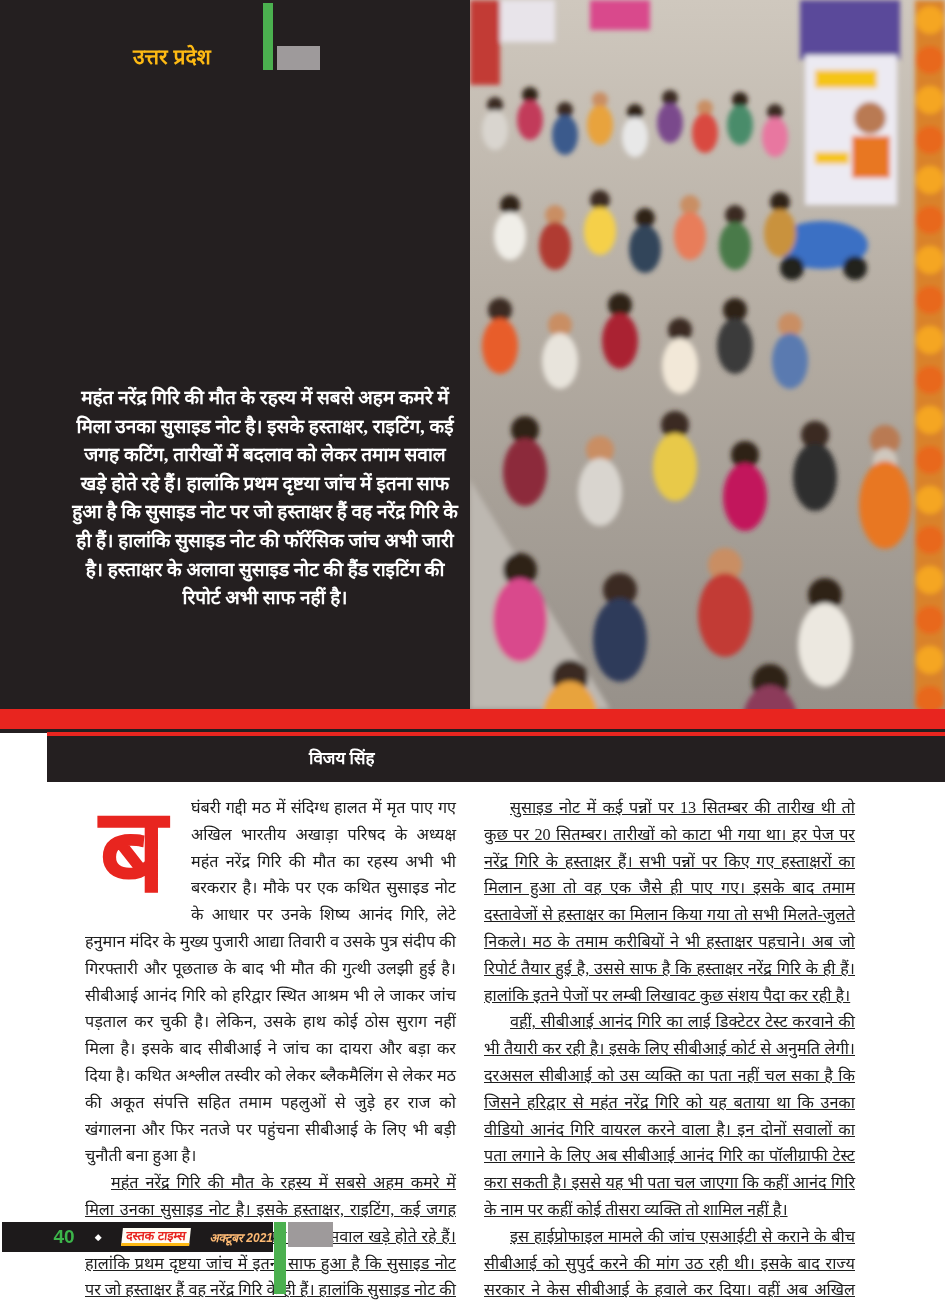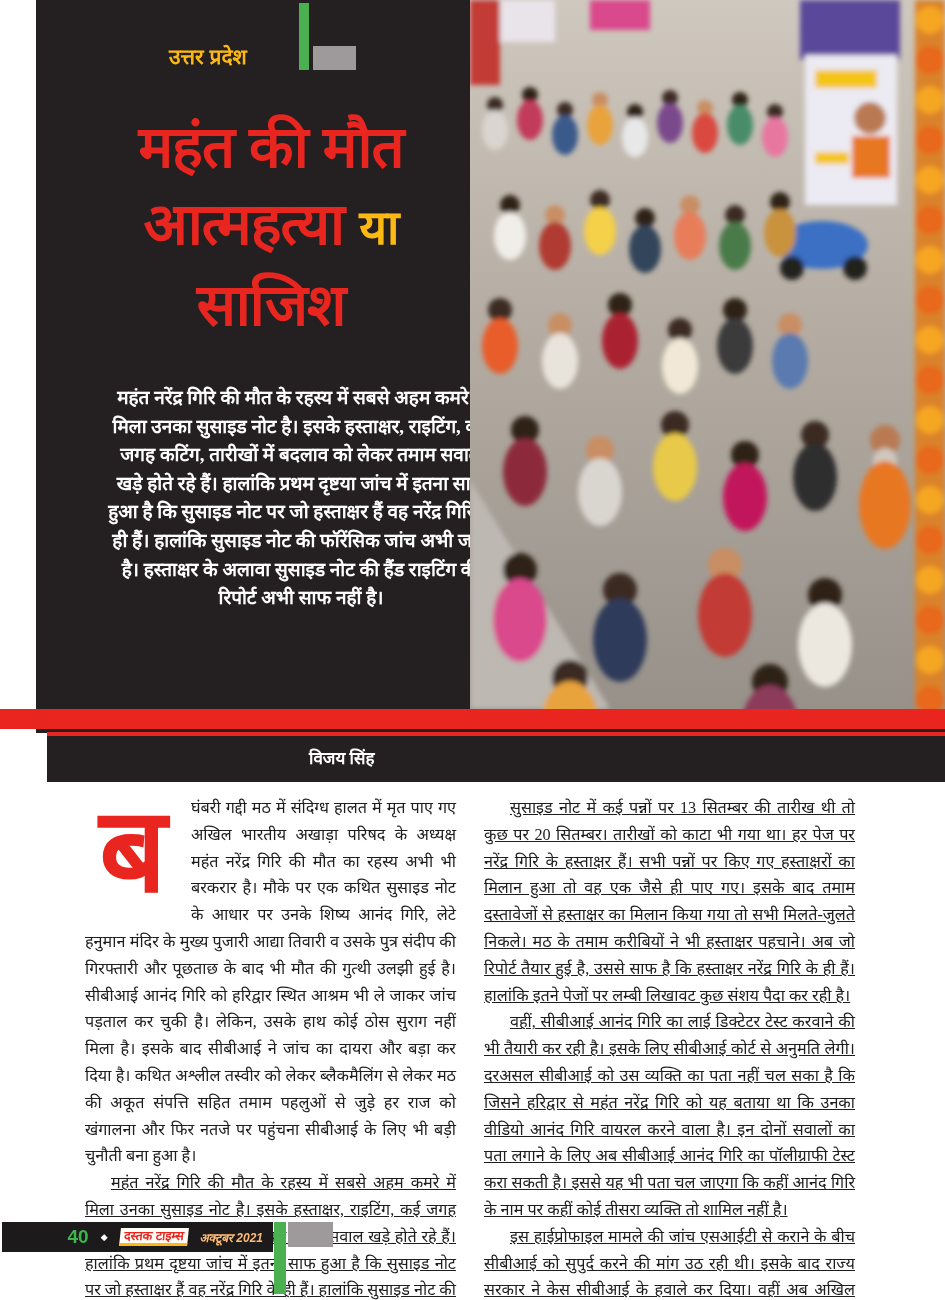--- a/index.html
+++ b/index.html
@@ -1,20 +1,20 @@
 <!DOCTYPE html>
 <html><head>
 <meta charset="utf-8">
 <style>
   html,body{margin:0;padding:0;background:#ffffff;}
   .page{position:relative;width:945px;height:1300px;background:#ffffff;overflow:hidden;
         font-family:"Liberation Serif",serif;}
 
   
-  .hero-left{position:absolute;left:0;top:0;width:470px;height:733px;background:#241f20;margin-left:36px;}
+  .hero-left{position:absolute;left:0;top:0;width:470px;height:733px;background:#241f20;}
   .hero-photo{position:absolute;left:470px;top:0;width:475px;height:709px;overflow:hidden;}
   .hero-photo svg{display:block;}
 
   .green-bar{position:absolute;background:#4bb04f;}
   .green-bar.top{left:263px;top:3px;width:10px;height:67px;}
   .gray-rect{position:absolute;background:#9e9a9b;}
   .gray-rect.top{left:277px;top:46px;width:43px;height:24px;}
 
   .section-label{position:absolute;left:133px;top:42px;color:#fdb913;
     font-family:"Liberation Sans",sans-serif;font-weight:bold;font-size:21px;}
@@ -38,44 +38,39 @@
   
   .body{position:absolute;left:85px;top:795px;width:770px;display:flex;gap:28px;}
   .col{width:371px;}
   .para{margin:0;font-size:16.2px;line-height:26.8px;text-align:justify;color:#1d1d1d;}
   .para.indent{text-indent:26px;text-decoration:underline;}
   .dropcap{float:left;color:#e8251f;font-family:"Liberation Sans",sans-serif;font-weight:bold;
     font-size:118px;line-height:98px;width:96px;height:112px;margin:6px 10px 0 0;text-align:center;}
 
   
   .footer-bar{position:absolute;left:2px;top:1222px;width:271px;height:30px;background:#1d1a1b;
-    display:flex;align-items:center;justify-content:flex-end;gap:12px;padding-right:10px;
+    display:flex;align-items:center;justify-content:flex-end;gap:20px;padding-right:0;
     box-sizing:border-box;font-family:"Liberation Sans",sans-serif;}
   .pageno{color:#3cb54a;font-size:19px;font-weight:bold;}
   .diamond{color:#ffffff;font-size:9px;}
   .maglogo{background:#fffdf5;color:#e8251f;font-weight:bold;font-size:12.5px;line-height:14px;
     padding:1px 4px 0 4px;border-bottom:3px solid #fdb913;transform:skewX(-6deg);}
   .issue{color:#fdba74;font-weight:bold;font-style:italic;font-size:12px;}
   .green-bar.bottom{left:274px;top:1222px;width:12px;height:72px;}
   .gray-rect.bottom{left:288px;top:1222px;width:45px;height:25px;}
 </style>
 </head>
 <body>
 
 <div class="page">
 
   <div class="hero-left">
     <div class="green-bar top"></div>
     <div class="gray-rect top"></div>
     <div class="section-label">उत्तर प्रदेश</div>
-    <h1 class="headline">
-      <span class="hl-line red">महंत की मौत</span>
-      <span class="hl-line"><span class="red">आत्महत्या</span> <span class="yellow">या</span></span>
-      <span class="hl-line red">साजिश</span>
-    </h1>
     <p class="intro">महंत नरेंद्र गिरि की मौत के रहस्य में सबसे अहम कमरे में मिला उनका सुसाइड नोट है। इसके हस्ताक्षर, राइटिंग, कई जगह कटिंग, तारीखों में बदलाव को लेकर तमाम सवाल खड़े होते रहे हैं। हालांकि प्रथम दृष्टया जांच में इतना साफ हुआ है कि सुसाइड नोट पर जो हस्ताक्षर हैं वह नरेंद्र गिरि के ही हैं। हालांकि सुसाइड नोट की फॉरेंसिक जांच अभी जारी है। हस्ताक्षर के अलावा सुसाइड नोट की हैंड राइटिंग की रिपोर्ट अभी साफ नहीं है।</p>
   </div>
 
   <div class="hero-photo" title="भीड़ भरी सड़क का दृश्य — श्रद्धालुओं की भीड़, साधु और फूल-मालाएं">
     <svg width="475" height="709" viewBox="0 0 475 709" preserveAspectRatio="none">
       <defs>
         <linearGradient id="pbg" x1="0" y1="0" x2="0" y2="1">
           <stop offset="0" stop-color="#cfc8be"></stop>
           <stop offset="0.45" stop-color="#b5ada3"></stop>
           <stop offset="1" stop-color="#97918a"></stop>

